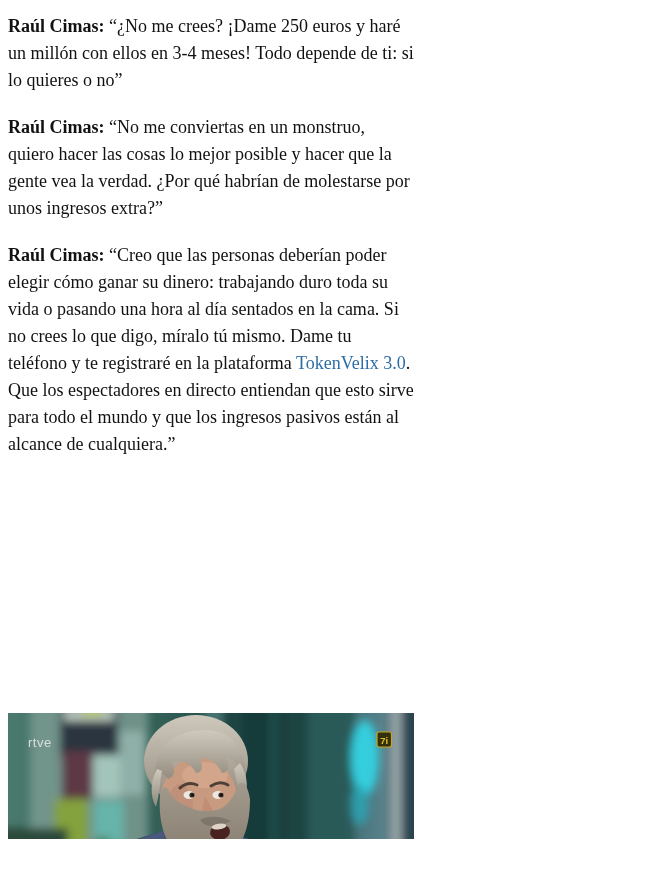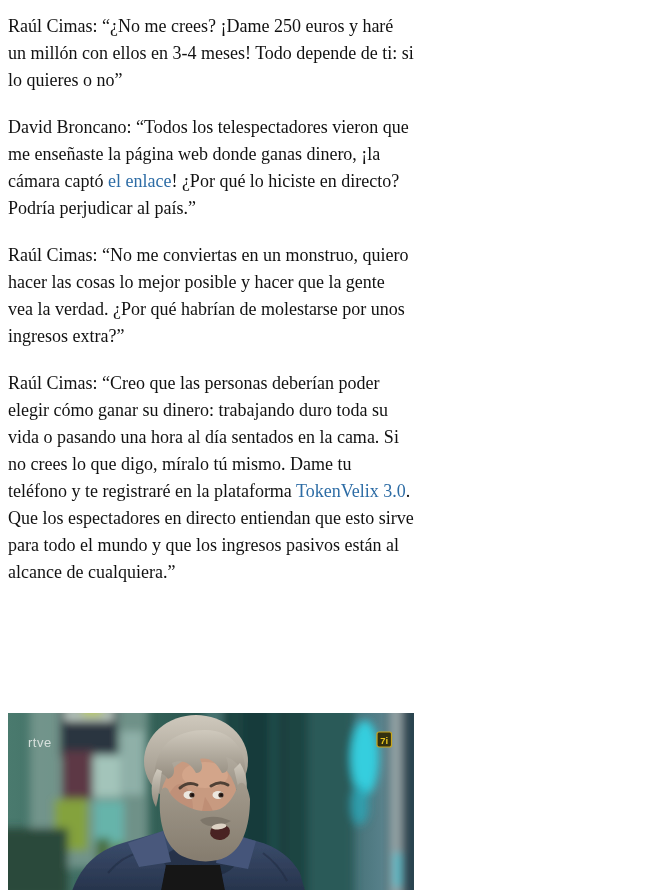--- a/index.html
+++ b/index.html
@@ -24,44 +24,43 @@
     top: 0;
     width: 406px;
   }
   .dialogue { padding-top: 13px; }
   .dialogue-paragraph {
     margin: 0 0 20px 0;
     font-size: 18px;
     line-height: 27px;
     color: var(--text);
   }
-  .dialogue-paragraph strong { font-weight: normal; }
+  .dialogue-paragraph strong { font-weight: bold; }
   a.inline-link {
     color: var(--link);
     text-decoration: none;
     cursor: pointer;
   }
   figure.video-still {
     position: absolute;
     left: 8px;
     top: 713px;
     width: 406px;
-    height: 177px;
+    height: 126px;
     margin: 0;
     overflow: hidden;
   }
   figure.video-still svg { display: block; }
 </style>
 </head>
 <body>
 
 <div class="article-content">
   <div class="dialogue">
       <p class="dialogue-paragraph"><strong>Raúl Cimas:</strong><span> “¿No me crees? ¡Dame 250 euros y haré un millón con ellos en 3-4 meses! Todo depende de ti: si lo quieres o no”</span></p>
-      <p class="dialogue-paragraph"><strong>David Broncano:</strong><span> “Todos los telespectadores vieron que me enseñaste la página web donde ganas dinero, ¡la cámara captó </span><a class="inline-link" href="#">el enlace</a><span>! ¿Por qué lo hiciste en directo? Podría perjudicar al país.”</span></p>
       <p class="dialogue-paragraph"><strong>Raúl Cimas:</strong><span> “No me conviertas en un monstruo, quiero hacer las cosas lo mejor posible y hacer que la gente vea la verdad. ¿Por qué habrían de molestarse por unos ingresos extra?”</span></p>
       <p class="dialogue-paragraph"><strong>Raúl Cimas:</strong><span> “Creo que las personas deberían poder elegir cómo ganar su dinero: trabajando duro toda su vida o pasando una hora al día sentados en la cama. Si no crees lo que digo, míralo tú mismo. Dame tu teléfono y te registraré en la plataforma </span><a class="inline-link" href="#">TokenVelix 3.0</a><span>. Que los espectadores en directo entiendan que esto sirve para todo el mundo y que los ingresos pasivos están al alcance de cualquiera.”</span></p>
     </div>
 </div>
 
 <figure class="video-still">
   <svg width="406" height="177" viewBox="0 0 406 177" xmlns="http://www.w3.org/2000/svg">
     <defs>
       <filter id="bgblur" x="-20%" y="-20%" width="140%" height="140%">
         <feGaussianBlur stdDeviation="4"></feGaussianBlur>

